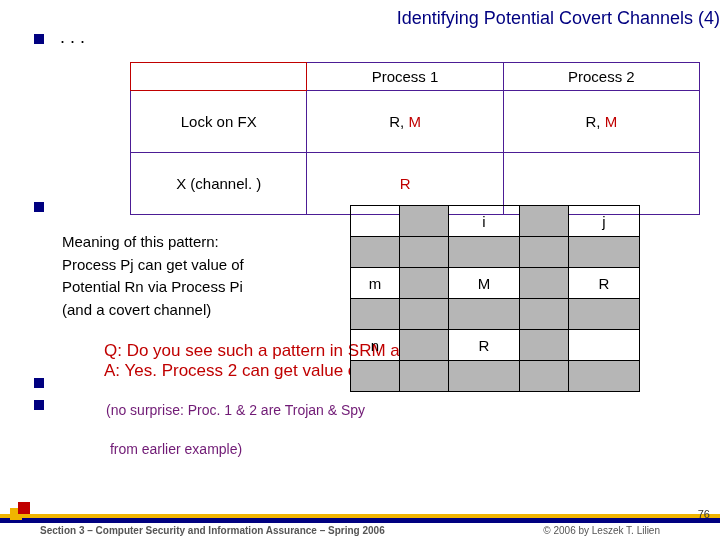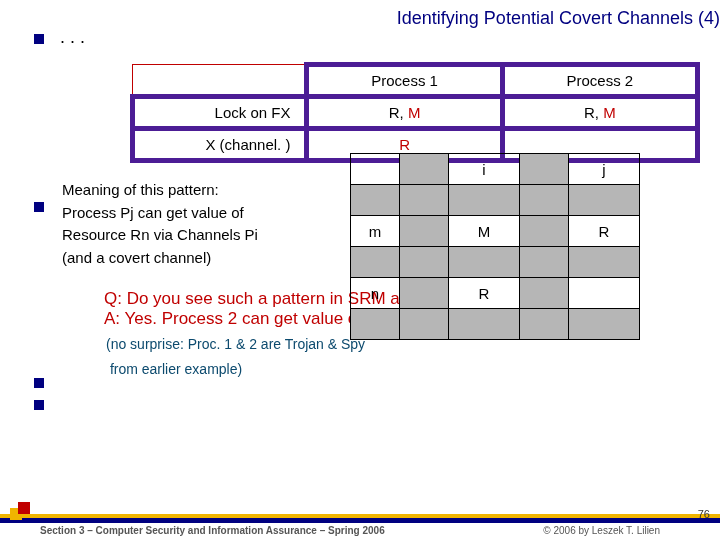--- a/index.html
+++ b/index.html
@@ -34,28 +34,28 @@
   .ellipsis {
     font-size: 18px;
     margin-top: -4px;
   }
   table.srm {
     border-collapse: collapse;
     margin: 14px 0 16px 70px;
     font-size: 15px;
   }
   table.srm th, table.srm td {
-    border: 5px solid #4c1d95;
+    border: 1px solid #4c1d95;
     padding: 5px 18px;
     text-align: center;
     font-weight: normal;
   }
   table.srm th.rowhead {
-    text-align: right;
-    padding: 5px 14px;
+    text-align: center;
+    padding: 22px 14px;
   }
   table.srm td.empty-corner {
     border: 1px solid #c00000;
   }
   .red { color: #c00000; }
   .step2 {
     font-size: 17px;
     margin: 2px 0 10px 44px;
   }
   .lower {
@@ -86,22 +86,22 @@
   }
   table.pat td.wide { width: 70px; }
   table.pat td.shaded { background: #b6b6b6; }
   .qa {
     margin: 20px 0 0 44px;
     font-size: 17px;
     color: #c00000;
   }
   .qa-note {
     font-size: 14px;
-    color: #0c4a6e;
-    margin: 6px 0 0 46px;
+    color: #701a75;
+    margin: 20px 0 0 46px;
     line-height: 1.35;
   }
   .footer-bar {
     position: absolute;
     left: 0;
     bottom: 22px;
     width: 100%;
     height: 4px;
   }
   .footer-bar .gold { background:#f0b400; height:4px; width:100%; }
@@ -166,21 +166,21 @@
     </tr>
   </tbody>
     </table>
 
   <span class="bullet" style="top:202px"></span>
 
   <div class="lower">
     <div class="meaning">
       <div>Meaning of this pattern:</div>
       <div>Process Pj can get value of</div>
-      <div>Resource Rn via Channels Pi</div>
+      <div>Potential Rn via Process Pi</div>
       <div>(and a covert channel)</div>
     </div>
 
     <div class="pattern-table">
       <table class="pat">
         <tbody>
             <tr>
           <td></td>
           <td class="shaded"></td>
           <td class="wide">i</td>

